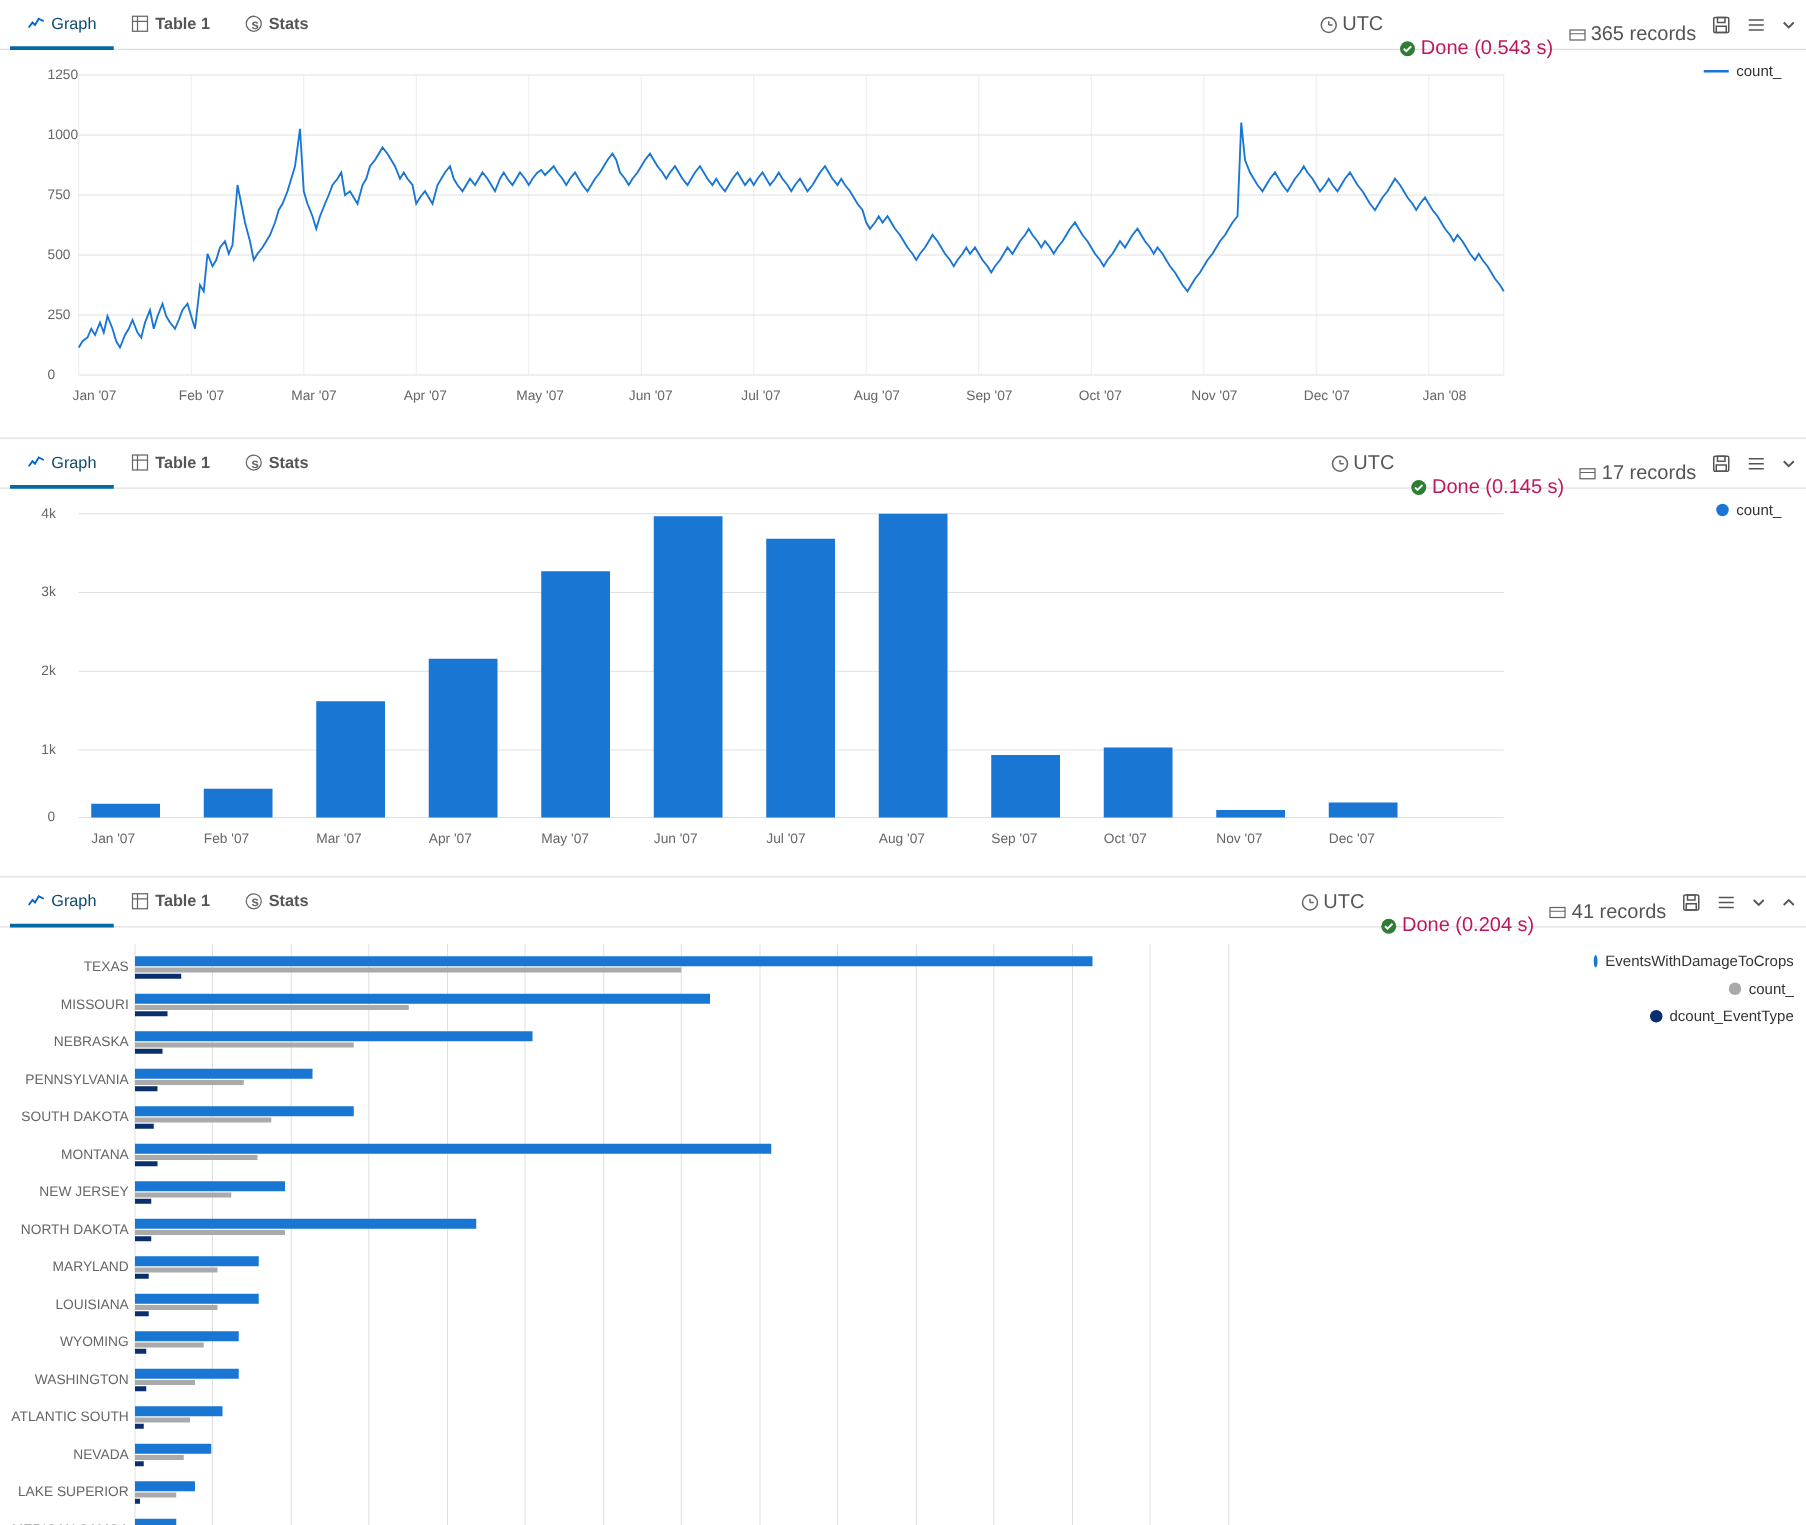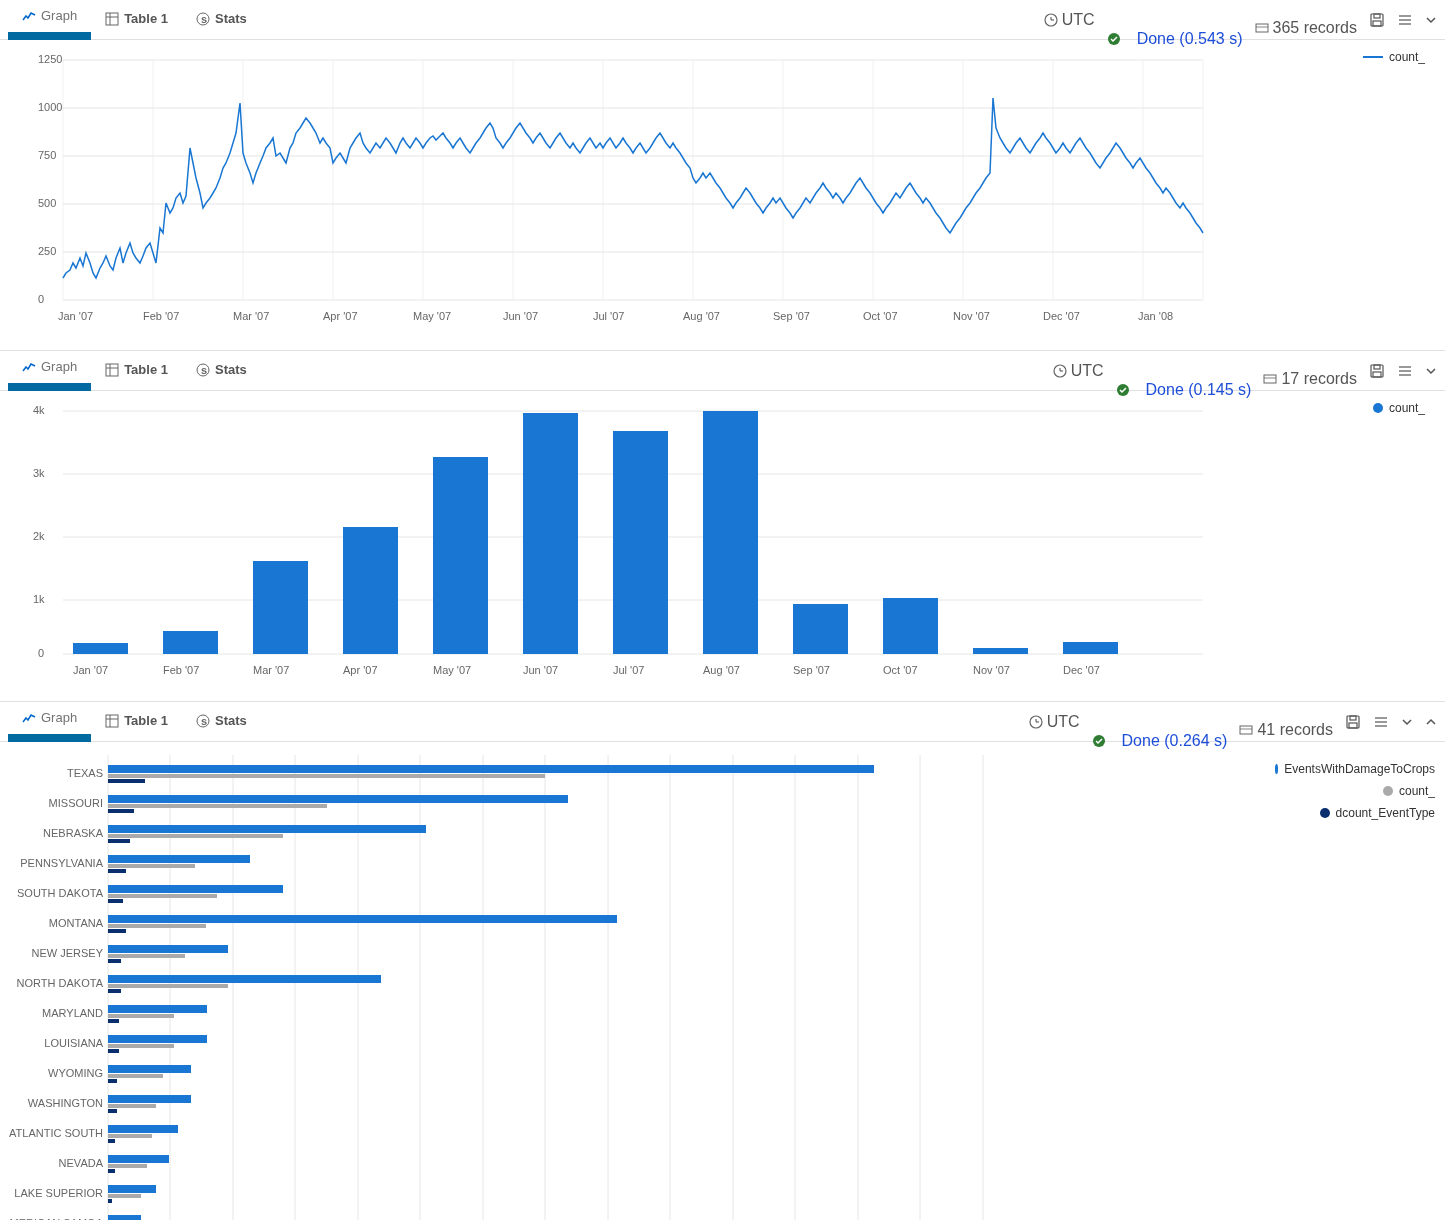--- a/index.html
+++ b/index.html
@@ -14,24 +14,24 @@
       justify-content: space-between;
     }
     .tab-bar-left { display: flex; align-items: center; gap: 0; }
     .tab {
       display: flex; align-items: center; gap: 5px;
       padding: 0 14px; height: 40px; cursor: pointer;
       font-size: 13px; color: #555; border-bottom: 2px solid transparent;
       text-decoration: none;
       font-weight: bold;
     }
-    .tab.active { color: #737373; border-bottom: 8px solid #0369a1; font-weight: 500; justify-content: center; }
+    .tab.active { color: #0c4a6e; border-bottom: 3px solid #0369a1; font-weight: 500; justify-content: center; }
 
     .tab-bar-right { display: flex; align-items: center; gap: 12px; font-size: 16px; color: #555; }
-    .status-done { display: flex; align-items: center; gap: 16px; color: #1d4ed8; margin-top: 39px; }
+    .status-done { display: flex; align-items: center; gap: 4px; color: #be185d; margin-top: 39px; }
     .status-utc { display: flex; align-items: center; gap: 4px; }
     .status-records { display: flex; align-items: center; gap: 4px; margin-top: 16px; }
     .icon-btn { cursor: pointer; color: #555; display: flex; align-items: center; }
 
     
     .chart-area { padding: 8px 16px 8px 8px; position: relative; }
 
     
     .legend { position: absolute; right: 20px; top: 10px; display: flex; align-items: center; gap: 6px; font-size: 12px; }
     .legend-dot-circle { width: 10px; height: 10px; border-radius: 50%; background: #1976d2; display: inline-block; }
@@ -375,21 +375,21 @@
             <line x1="7" y1="4" x2="7" y2="7" stroke="#666" stroke-width="1.2"></line>
             <line x1="7" y1="7" x2="10" y2="7" stroke="#666" stroke-width="1.2"></line>
           </svg>
         <span>UTC</span>
       </div>
       <div class="status-done">
         <svg width="14" height="14" viewBox="0 0 14 14">
             <circle cx="7" cy="7" r="6" fill="#2e7d32"></circle>
             <polyline points="4,7 6,9 10,5" fill="none" stroke="white" stroke-width="1.5"></polyline>
           </svg>
-        <span>Done (0.264 s)</span>
+        <span>Done (0.204 s)</span>
       </div>
       <div class="status-records">
         <svg width="14" height="14" viewBox="0 0 14 14">
             <rect x="1" y="3" width="12" height="8" fill="none" stroke="#666" stroke-width="1"></rect>
             <line x1="1" y1="6" x2="13" y2="6" stroke="#666" stroke-width="0.8"></line>
           </svg>
         <span>41 records</span>
       </div>
       <div class="icon-btn">
         <svg width="16" height="16" viewBox="0 0 16 16">

